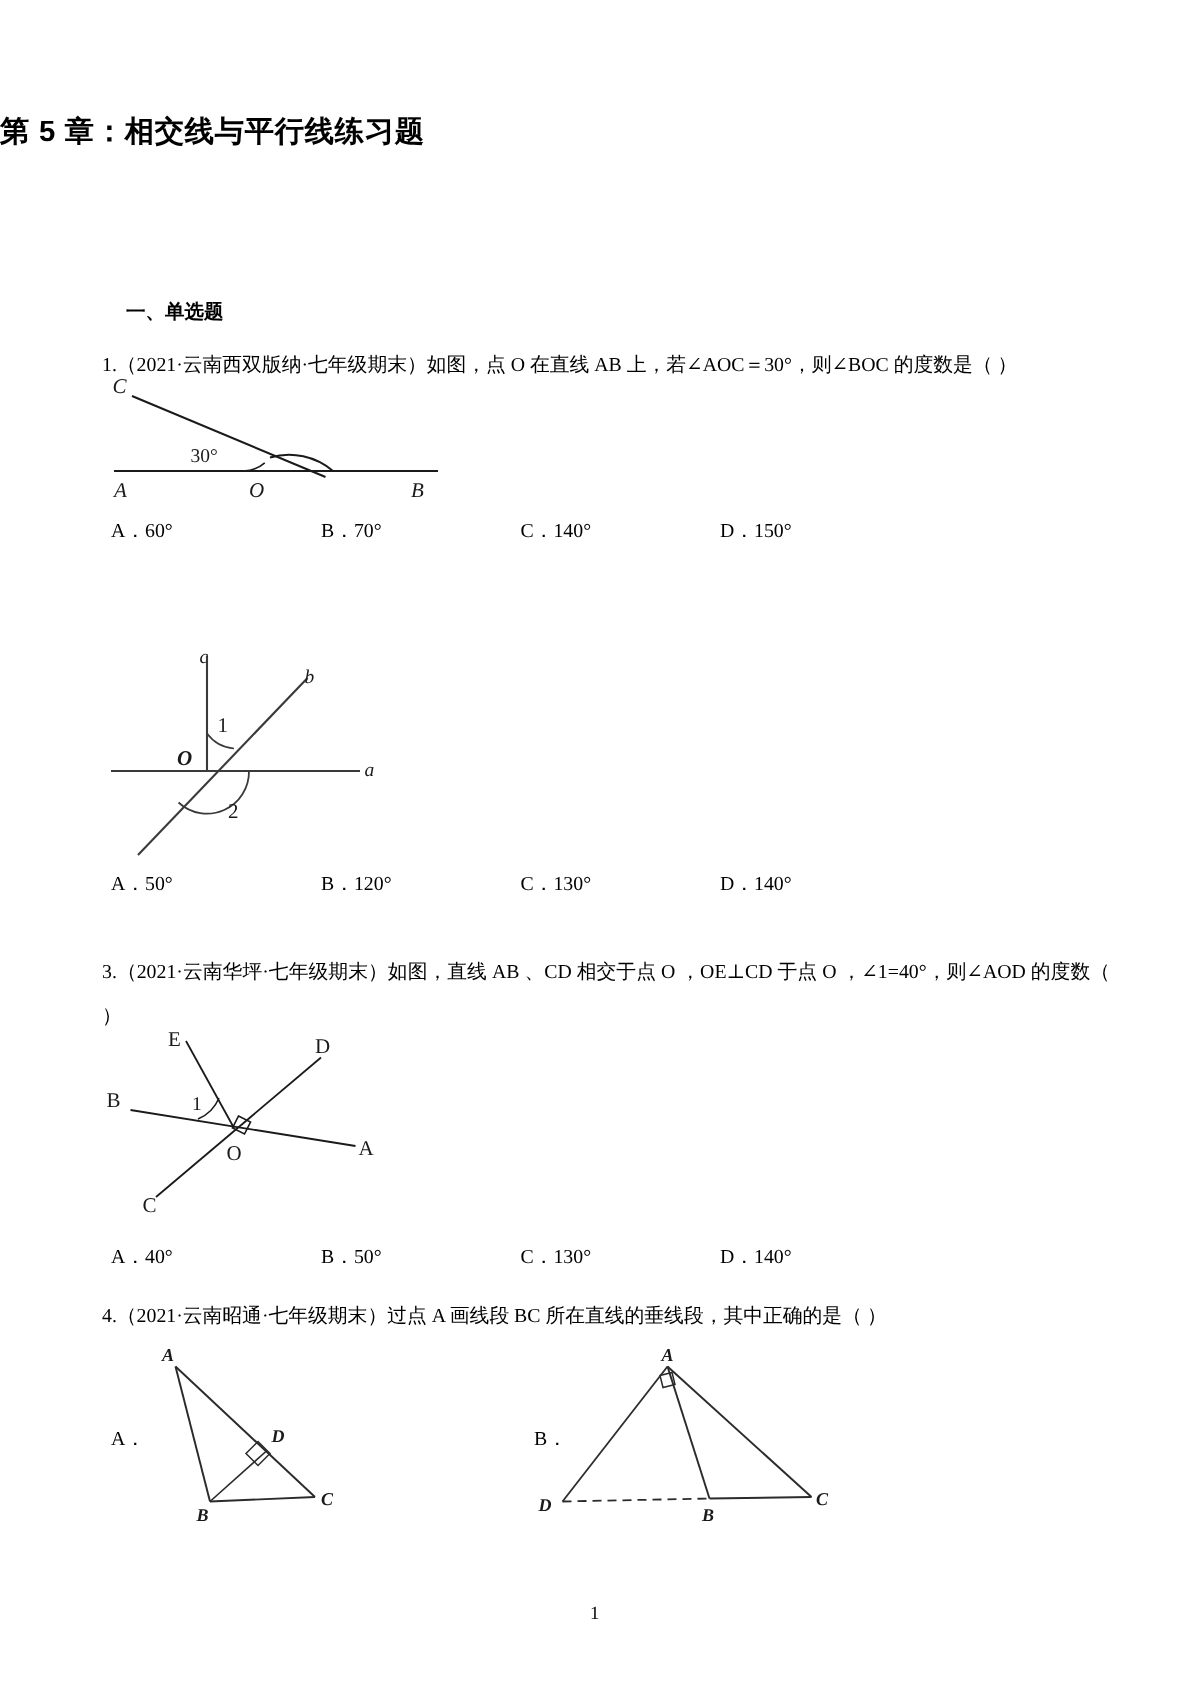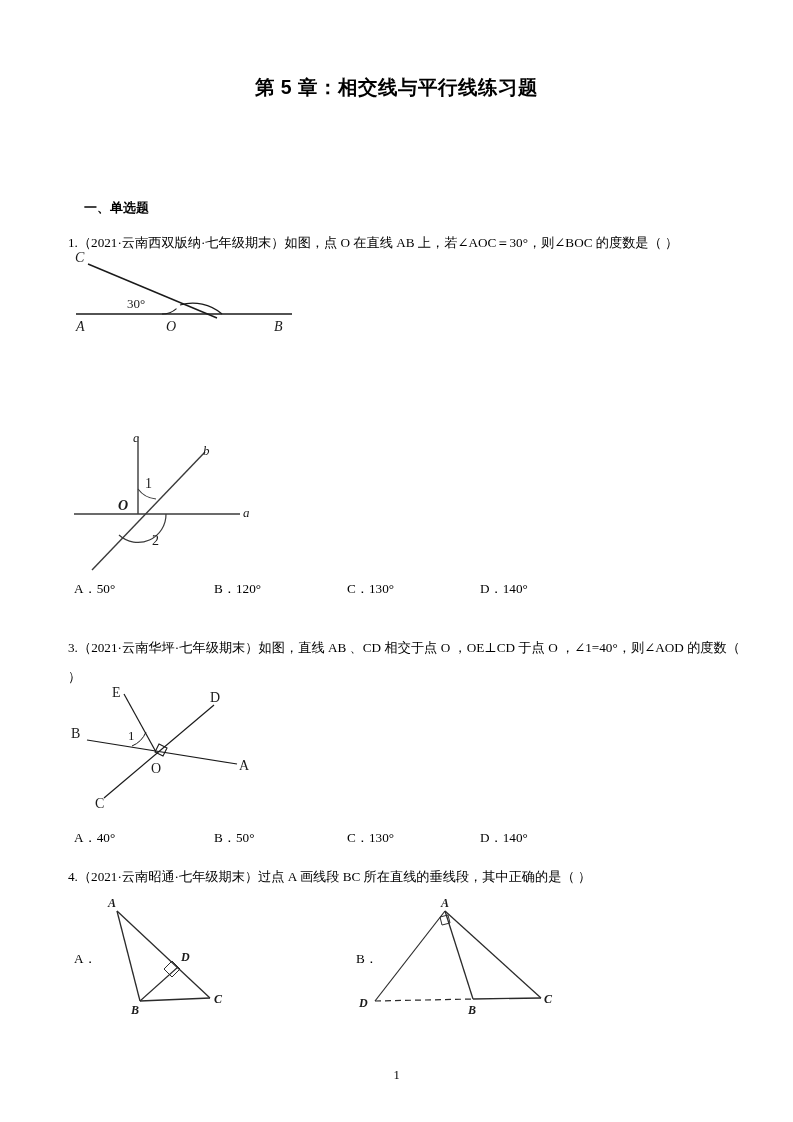--- a/index.html
+++ b/index.html
@@ -19,21 +19,21 @@
     position: absolute;
     left: 0; top: 0;
     width: 793px;
     height: 1122px;
   }
   .doc-title {
     position: absolute;
     left: 0;
     top: 74px;
     width: 793px;
-    text-align: center;
+    text-align: left;
     font-family: "Liberation Sans", "DejaVu Sans", sans-serif;
     font-weight: bold;
     font-size: 19.5px;
     letter-spacing: 0.5px;
   }
   .section-heading {
     position: absolute;
     left: 84px;
     top: 199px;
     font-family: "Liberation Sans", "DejaVu Sans", sans-serif;
@@ -128,20 +128,26 @@
 
       <path d="M 160 66 A 45 45 0 0 0 118 57" fill="none" stroke="#1a1a1a" stroke-width="1.3"></path>
       <text class="geolabel" x="13" y="14" font-size="14" font-style="italic">C</text>
       <text class="geolabel" x="14" y="83" font-size="14" font-style="italic">A</text>
       <text class="geolabel" x="104" y="83" font-size="14" font-style="italic">O</text>
       <text class="geolabel" x="212" y="83" font-size="14" font-style="italic">B</text>
       <text class="geolabel" x="65" y="60" font-size="13">30°</text>
     </svg>
   </div>
 
+  <div class="opts o1">
+    <span class="opt opt-a">A．60°</span>
+    <span class="opt opt-b">B．70°</span>
+    <span class="opt opt-c">C．140°</span>
+    <span class="opt opt-d">D．150°</span>
+  </div>
 
 
   <div class="fig fig2">
     <svg width="220" height="145" viewBox="0 0 220 145">
 
       <line x1="12" y1="82" x2="178" y2="82" stroke="#3a3a3a" stroke-width="1.4"></line>
 
       <line x1="76" y1="82" x2="76" y2="5" stroke="#3a3a3a" stroke-width="1.4"></line>
 
       <line x1="30" y1="138" x2="143" y2="20" stroke="#3a3a3a" stroke-width="1.4"></line>

